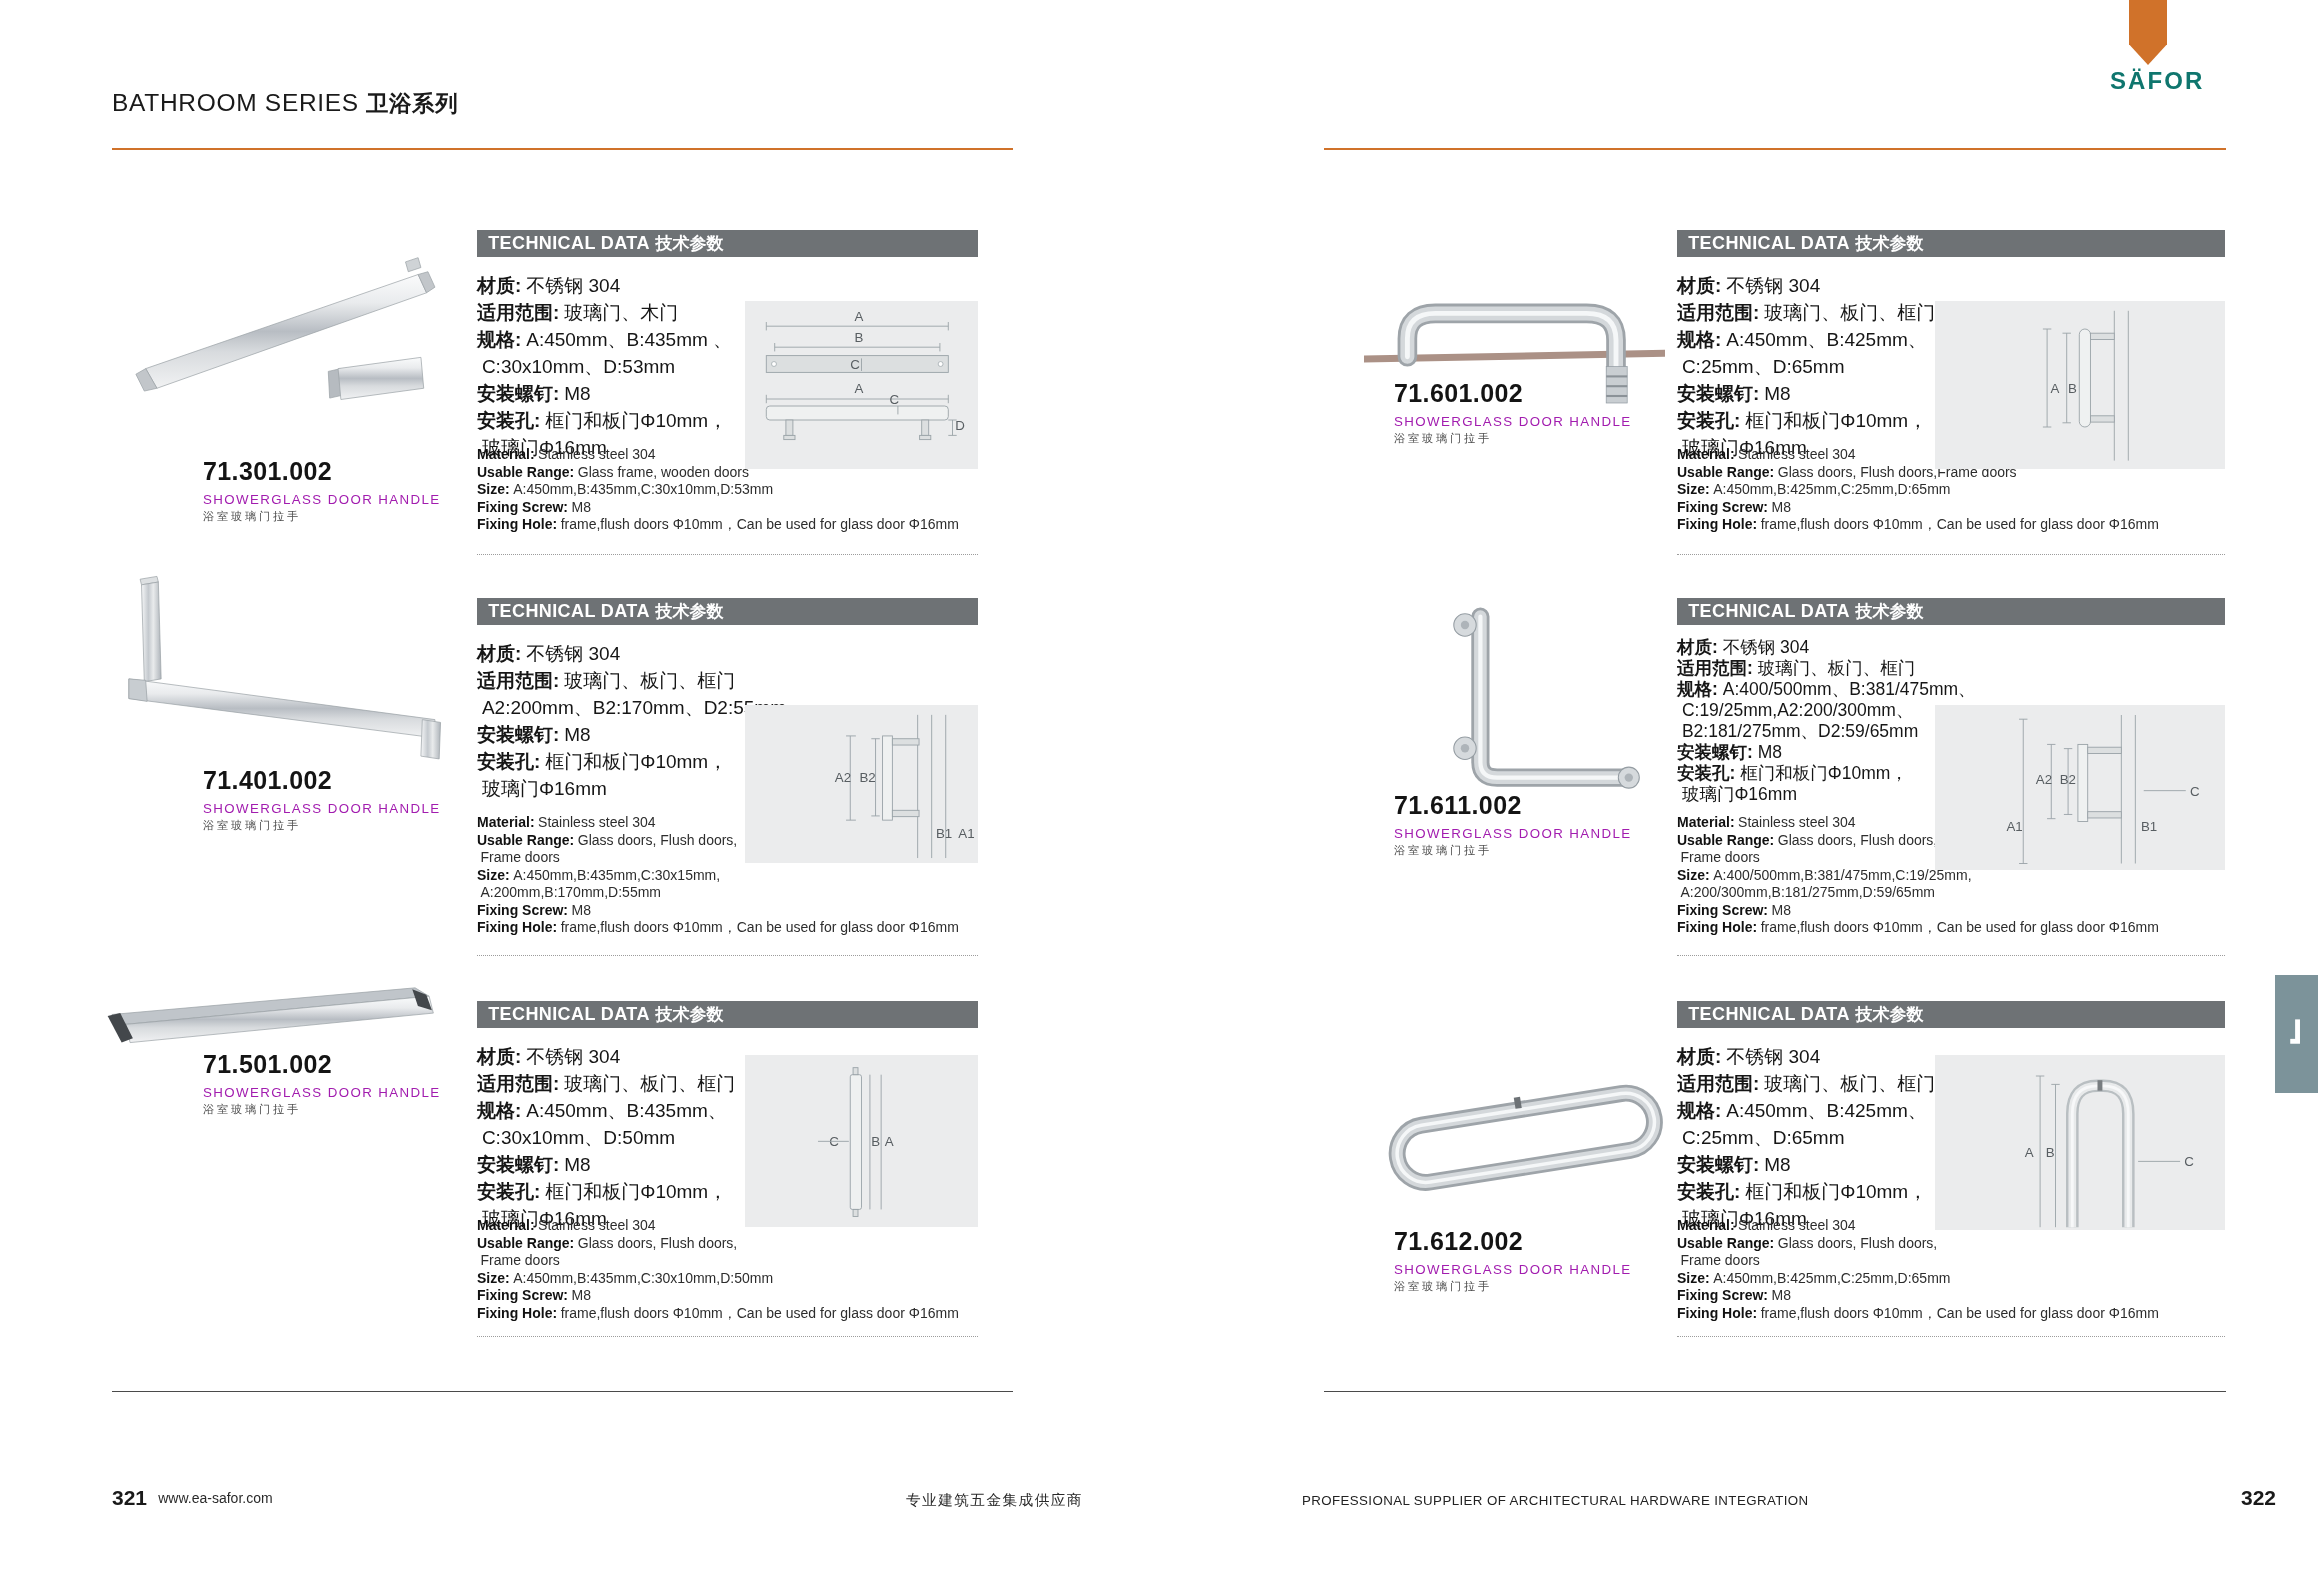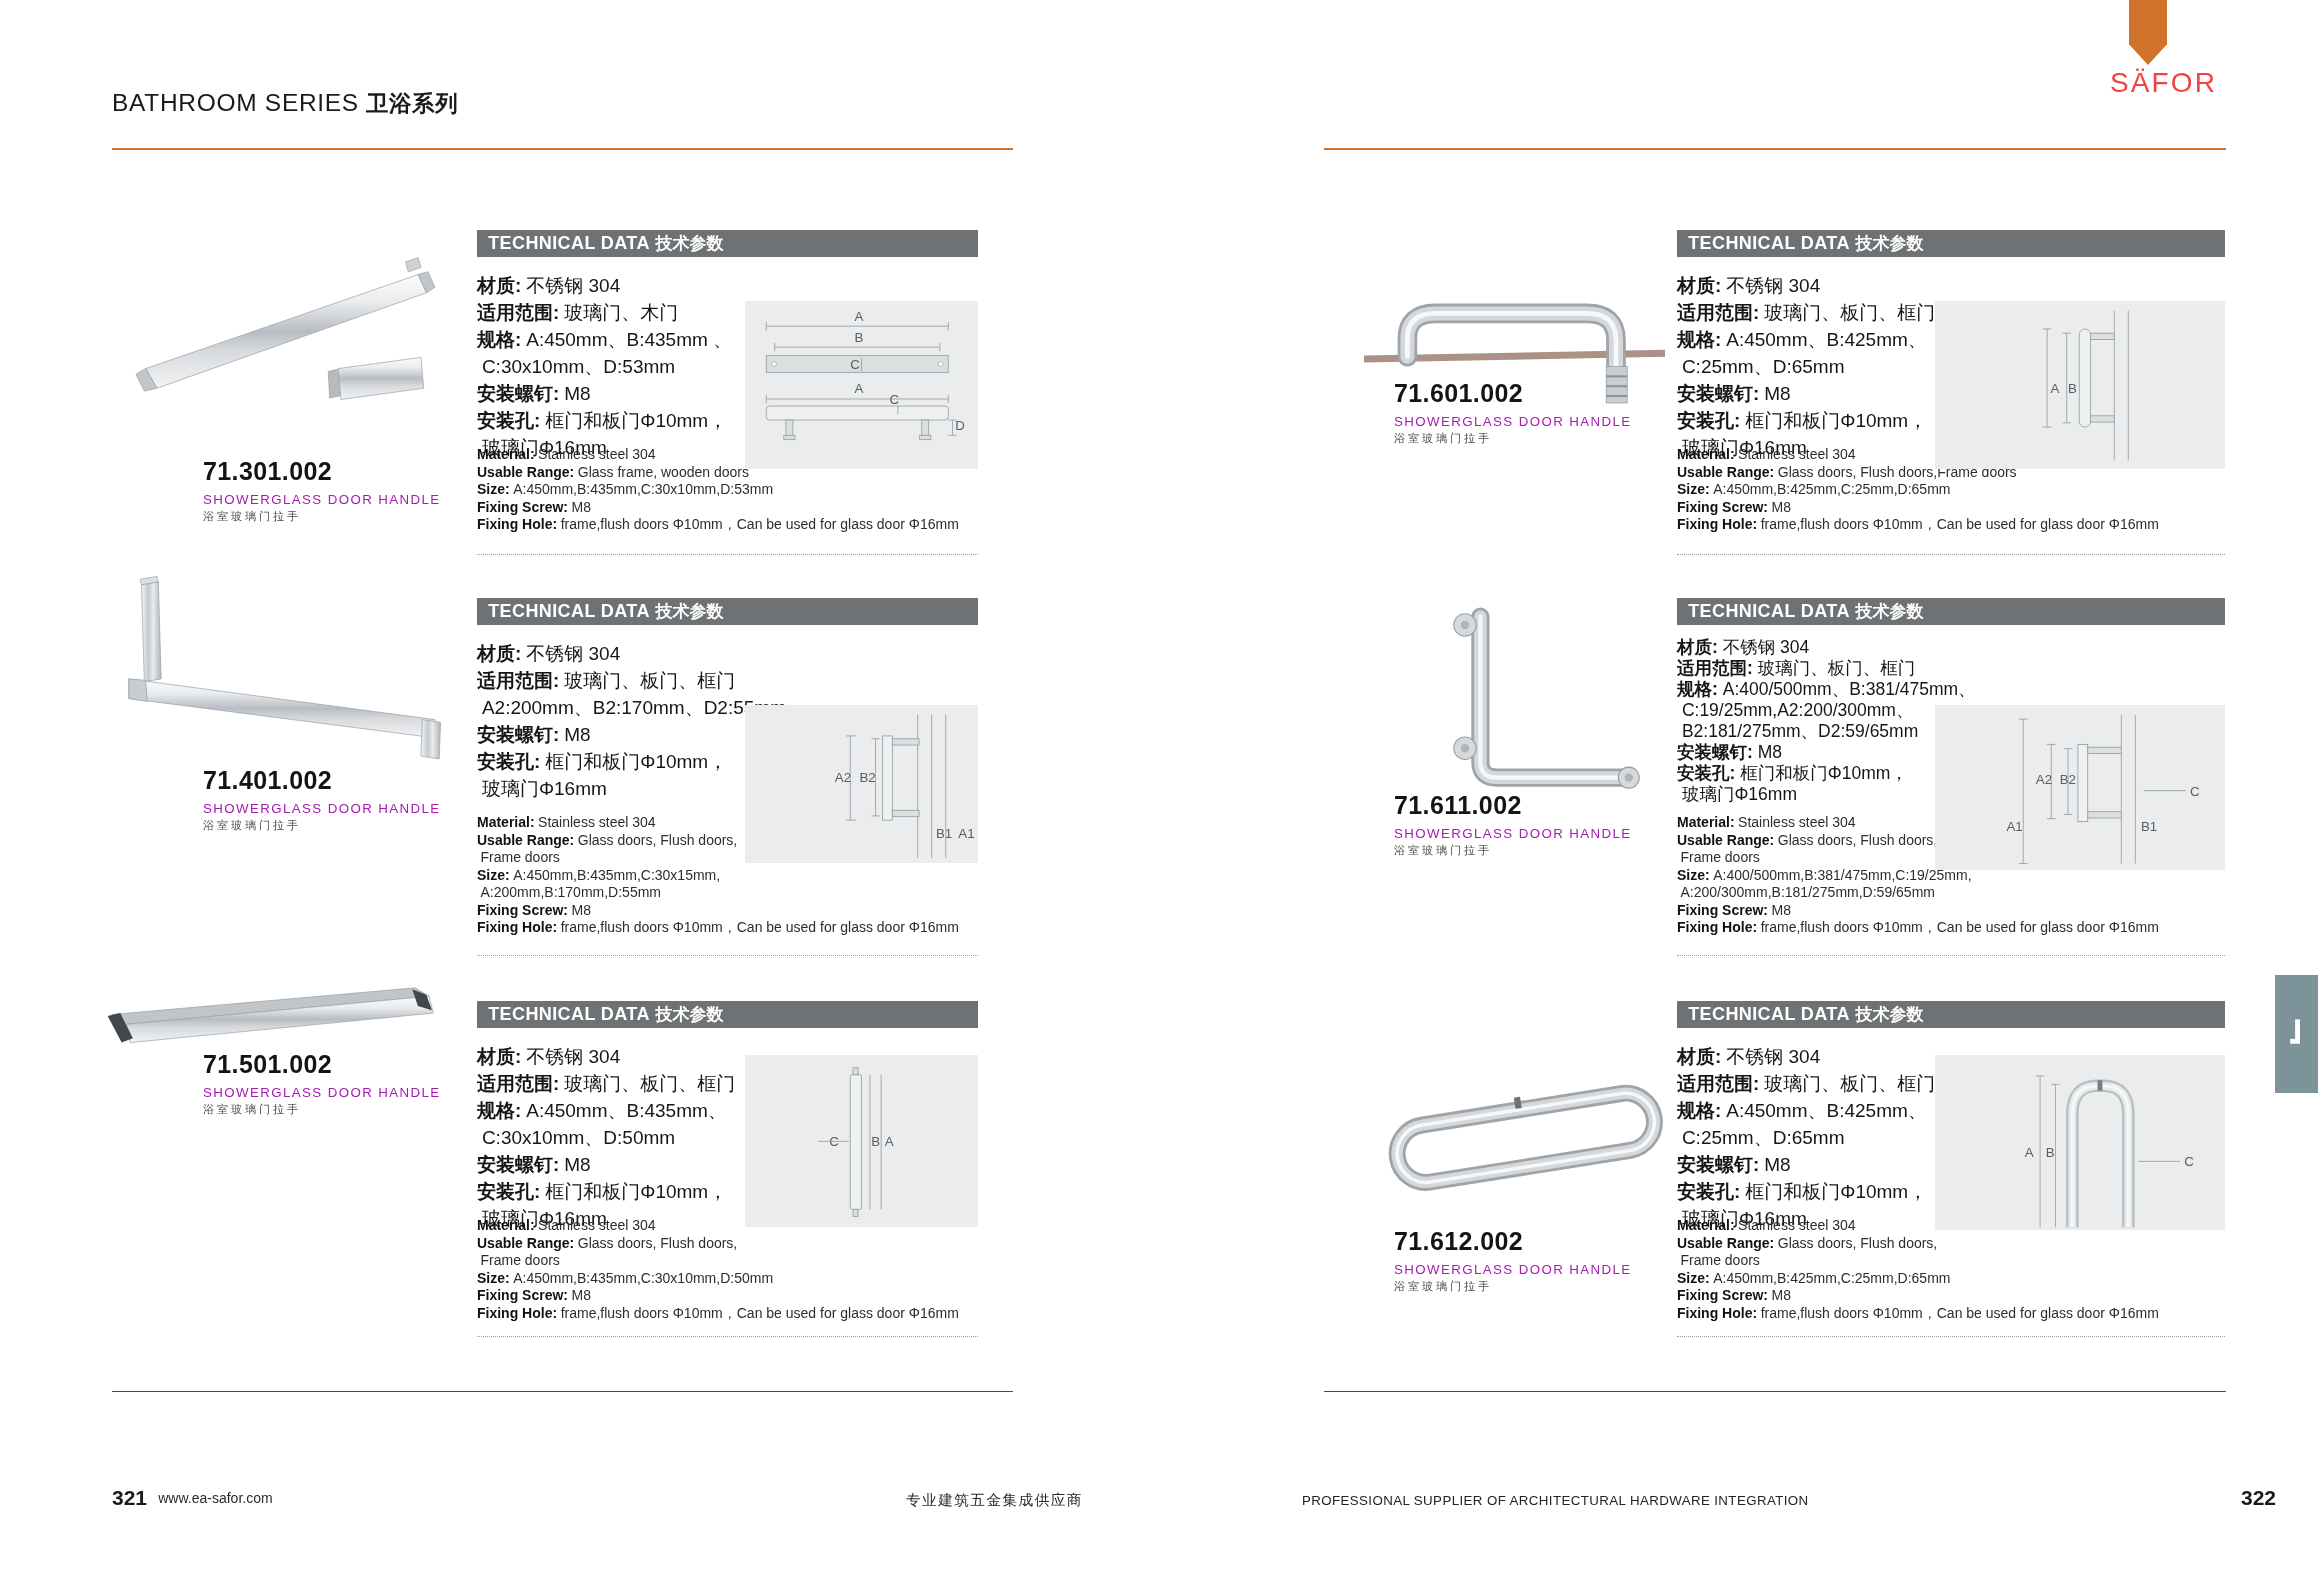--- a/index.html
+++ b/index.html
@@ -3,21 +3,21 @@
 <meta charset="utf-8">
 <style>
   html,body{margin:0;padding:0}
   body{width:2319px;height:1573px;position:relative;background:#fff;overflow:hidden;
        font-family:"Liberation Sans",sans-serif;color:#1b1b1b}
   .page-header{position:absolute;left:112px;top:88px;font-size:24.5px;color:#1a1a1a;letter-spacing:0.7px}
   .page-header .cn{font-weight:700;font-size:22.4px;margin-left:7px}
   .rule{position:absolute;height:2.1px;background:#d0722a}
   .logo-pennant{position:absolute;left:2129px;top:0;width:38px;height:65px;background:#d0722a;
        clip-path:polygon(0 0,100% 0,100% 68%,50% 100%,0 68%)}
-  .logo-text{position:absolute;left:2110px;top:67px;font-size:28px;font-weight:400;color:#ef4444;letter-spacing:2.1px}
+  .logo-text{position:absolute;left:2110px;top:67px;font-size:24px;font-weight:700;color:#0f766e;letter-spacing:2.1px}
   .tech-bar{position:absolute;height:27px;background:#6e7275;color:#fff;display:flex;align-items:center;
        padding-left:11.2px;box-sizing:border-box}
   .tb-en{font-size:18px;font-weight:600;letter-spacing:0.4px}
   .tb-cn{font-size:17px;font-weight:700;margin-left:5.6px}
   .cn-specs{position:absolute;font-size:19px;color:#161616;line-height:27px;width:330px}
   .cn-specs.tight{font-size:17.5px;line-height:21px}
   .cnl b{font-weight:700;margin-right:4.9px}
   .en-specs{position:absolute;font-size:14px;color:#2d2d2d;line-height:17.5px;width:540px}
   .enl b{font-weight:700;margin-right:3.5px;color:#111}
   .diagram{position:absolute;background:#ebeced}

